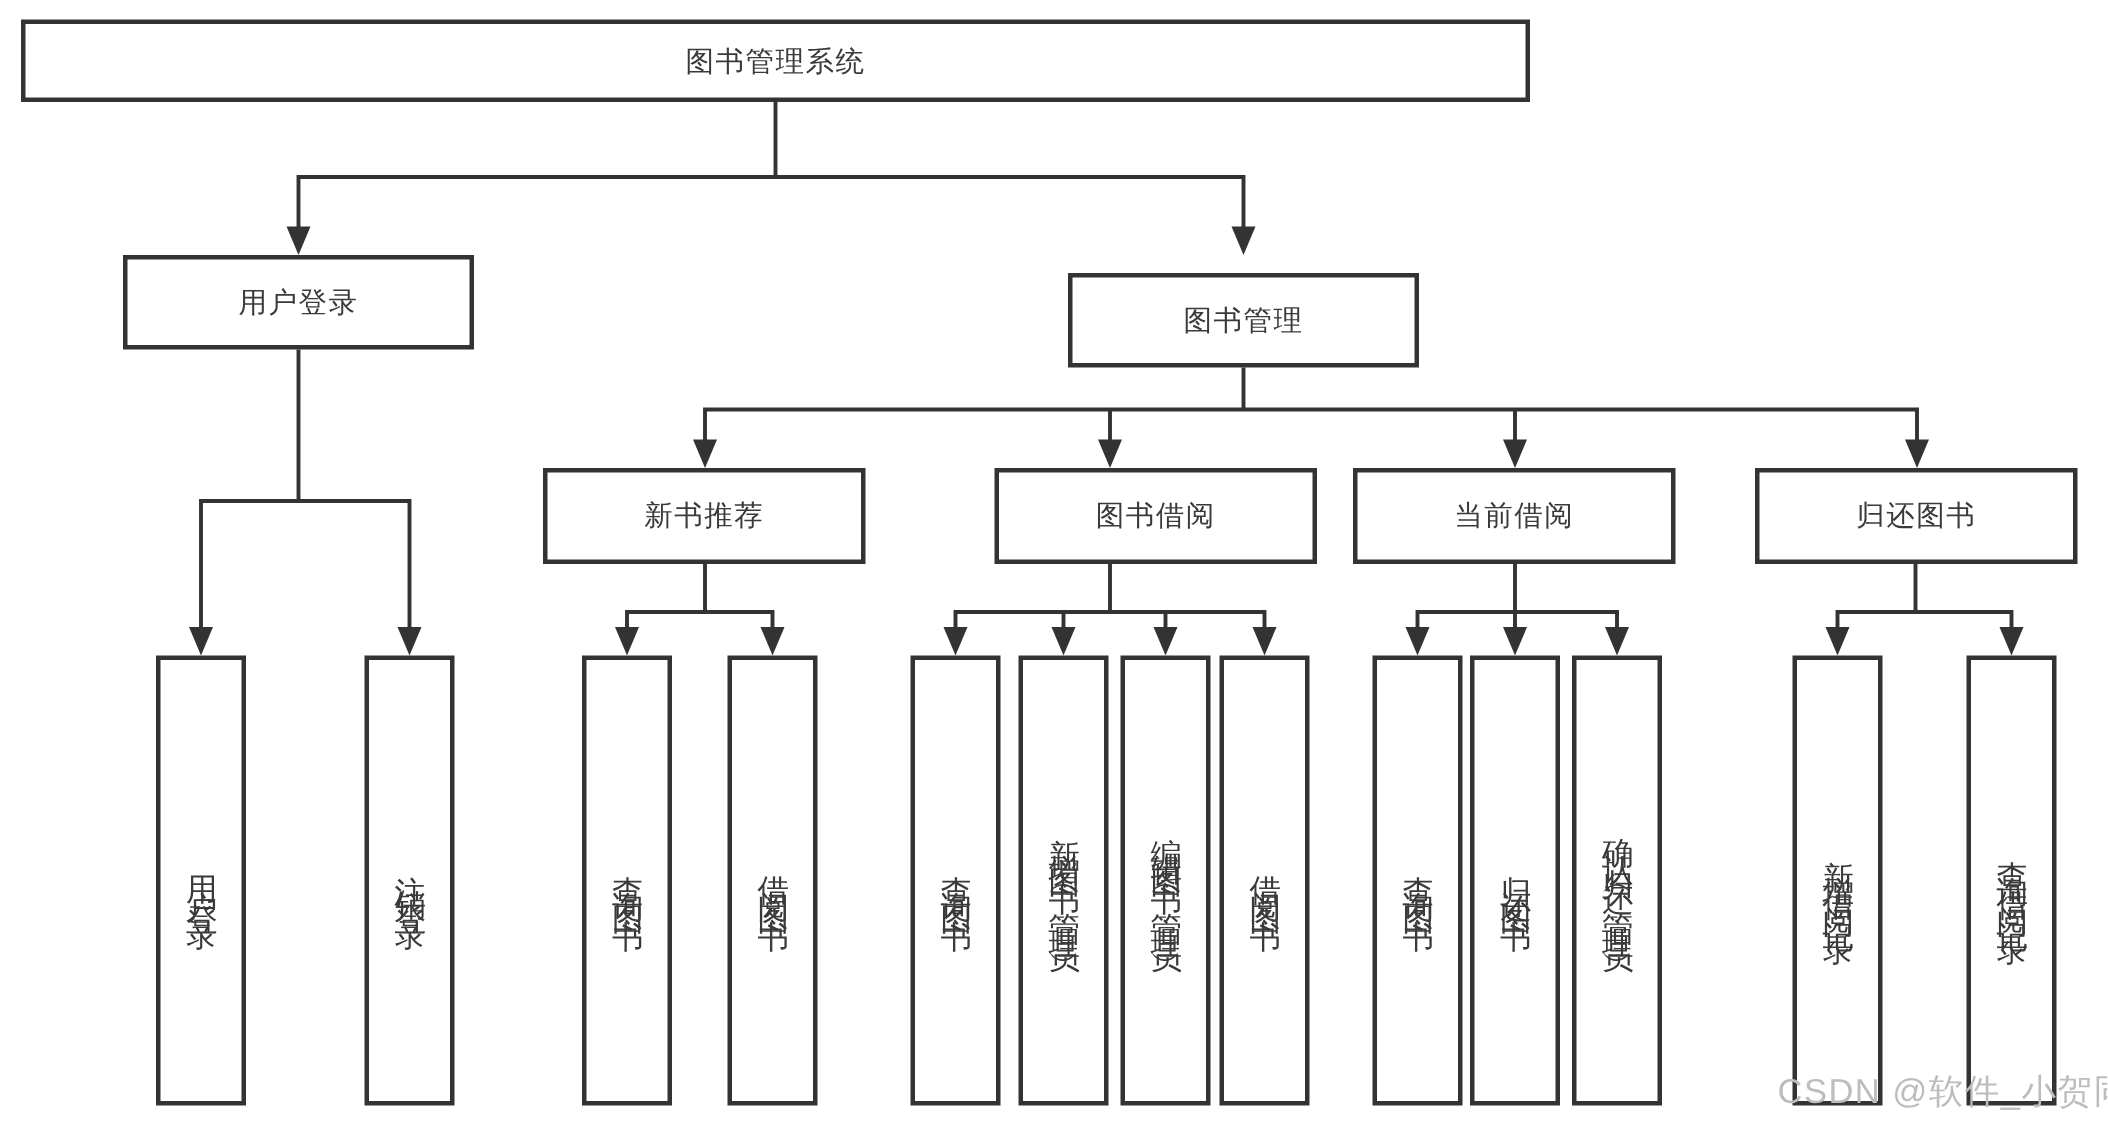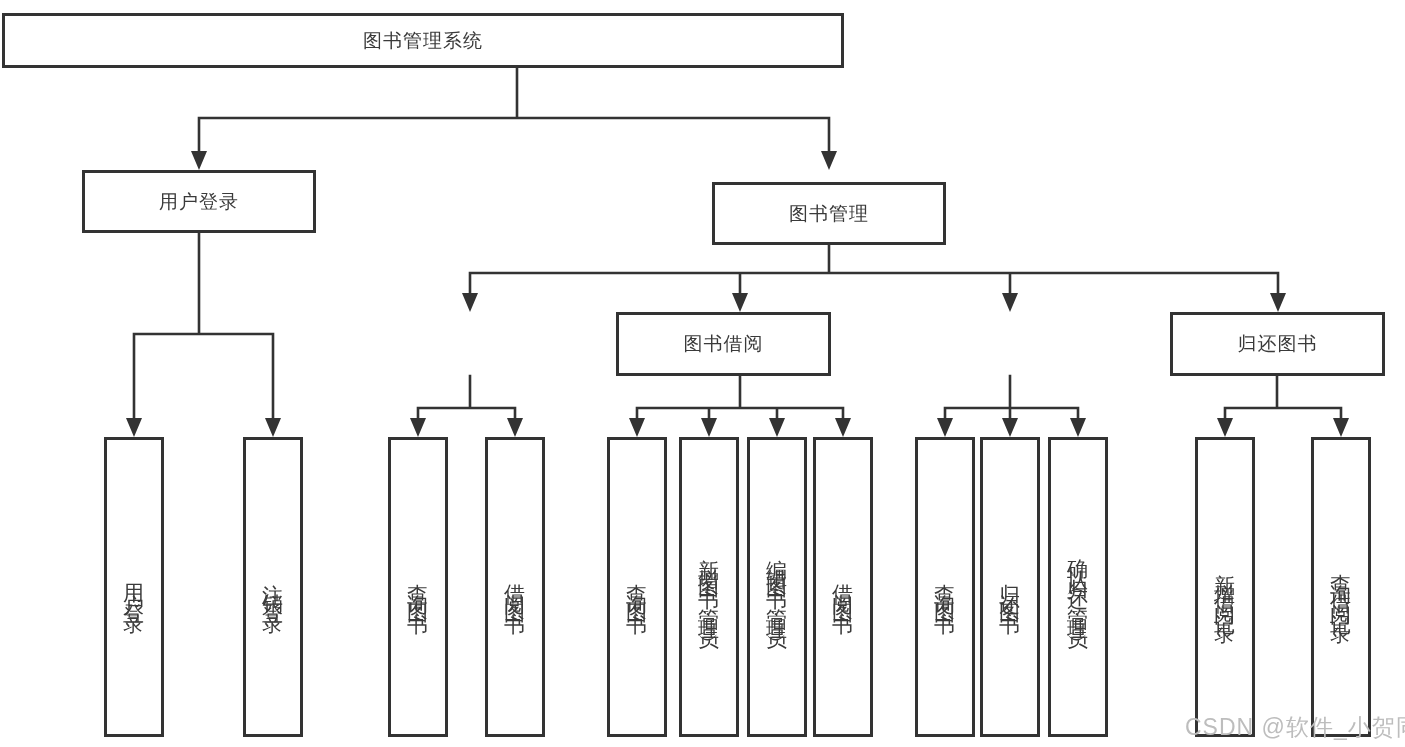--- a/index.html
+++ b/index.html
@@ -27,29 +27,29 @@
     border: 3px solid #333333;
     display: flex;
     align-items: center;
     justify-content: center;
     color: #3a3a3a;
     z-index: 2;
   }
 
   .node-h { font-size: 19px; letter-spacing: 1px; }
 
-  .node-root { left: 2px; top: 13px; width: 842px; height: 55px; border-width: 3px; font-family: Liberation Serif, serif; }
+  .node-root { left: 14px; top: 13px; width: 1006px; height: 55px; border-width: 3px; font-family: Liberation Serif, serif; }
 
   .node-l2 { height: 63px; width: 234px; top: 170px; }
   .node-user-login { left: 82px; }
   .node-book-mgmt { left: 712px; margin-top: 12px; }
 
   .node-l3 { height: 64px; width: 215px; top: 312px; }
   .node-new-book   { left: 362px; }
-  .node-borrowing  { left: 616px; }
+  .node-borrowing  { left: 663px; }
   .node-current    { left: 902px; }
   .node-records    { left: 1170px; }
 
   .node-leaf { top: 437px; width: 60px; height: 300px; }
   .vlabel {
     writing-mode: vertical-rl;
     text-orientation: mixed;
     font-size: 21px;
     letter-spacing: 10px;
     line-height: 1;
@@ -112,22 +112,28 @@
     <span>图书管理系统</span>
   </div>
 
   <div class="node node-l2 node-user-login node-h">
     <span>用户登录</span>
   </div>
   <div class="node node-l2 node-book-mgmt node-h">
     <span>图书管理</span>
   </div>
 
+  <div class="node node-l3 node-new-book node-h">
+    <span>新书推荐</span>
+  </div>
   <div class="node node-l3 node-borrowing node-h">
     <span>图书借阅</span>
+  </div>
+  <div class="node node-l3 node-current node-h">
+    <span>当前借阅</span>
   </div>
   <div class="node node-l3 node-records node-h">
     <span>归还图书</span>
   </div>
 
   <div class="node node-leaf leaf-1">
     <span class="vlabel">用户登录</span>
   </div>
   <div class="node node-leaf leaf-2">
     <span class="vlabel">注销登录</span>

